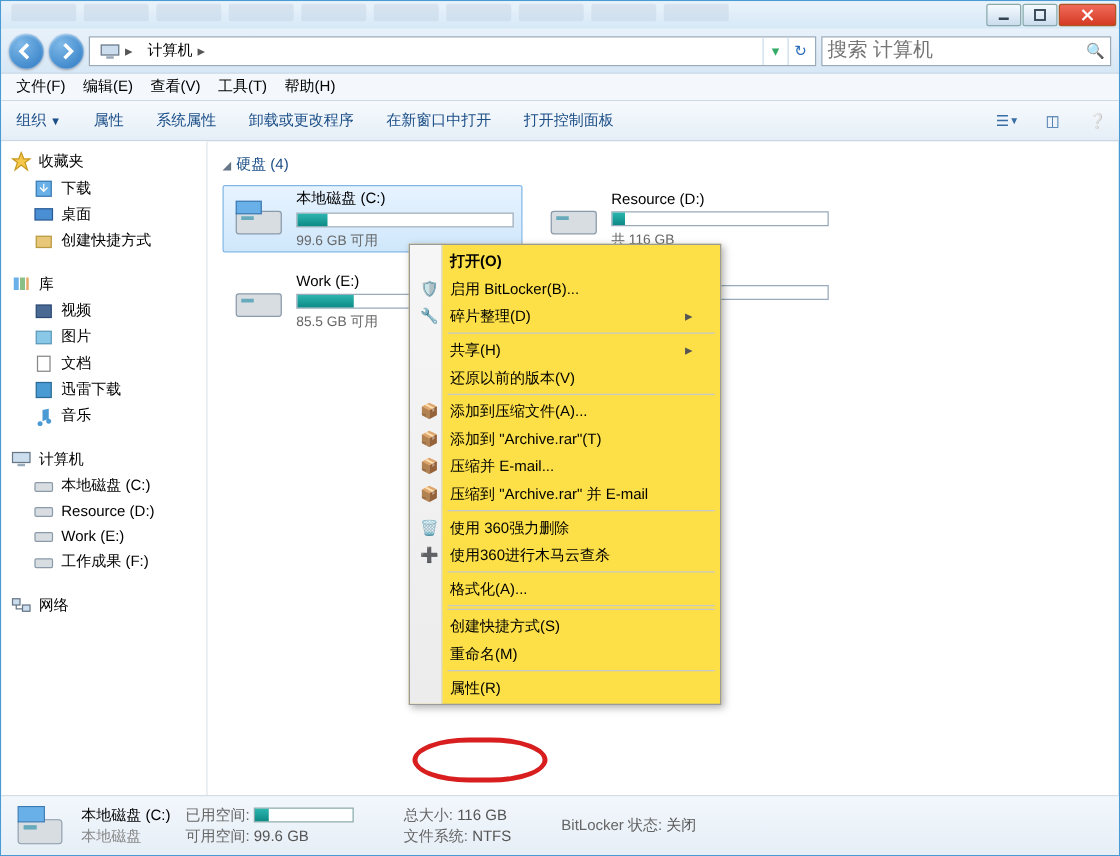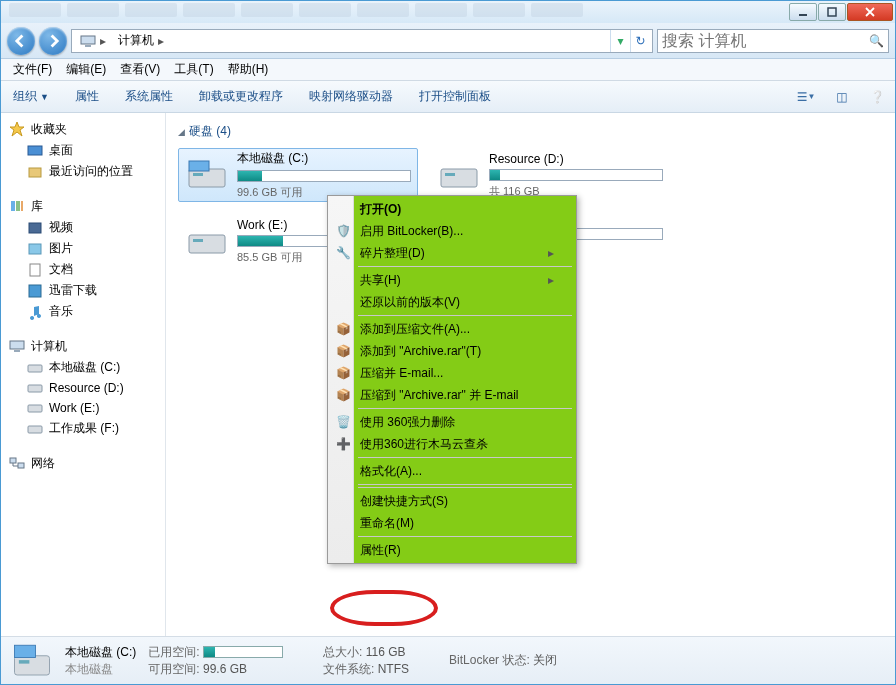--- a/index.html
+++ b/index.html
@@ -38,21 +38,21 @@
 .content{flex:1;padding:6px 12px;overflow:auto;position:relative;}
 .grouphead{color:#1b4e87;font-size:13px;padding:4px 0 8px;display:flex;align-items:center;gap:4px;}
 .drives{display:flex;flex-wrap:wrap;gap:12px;}
 .drive{width:240px;height:54px;display:flex;align-items:center;gap:8px;padding:3px 6px;border:1px solid transparent;border-radius:2px;}
 .drive.sel{background:linear-gradient(#e7f3ff,#cfe7fb);border-color:#7fb6e6;}
 .driveimg{width:44px;height:40px;display:flex;align-items:center;justify-content:center;}
 .driveinfo{flex:1;}
 .drivebar{height:12px;border:1px solid #9ab;background:#fff;margin:3px 0;position:relative;}
 .drivefill{position:absolute;left:0;top:0;bottom:0;background:linear-gradient(#2db5b0,#0e8a85);}
 .drivefree{font-size:11px;color:#666;}
-.ctxmenu{position:absolute;left:327px;top:195px;width:250px;background:#84cc16;border:1px solid #9a9a9a;box-shadow:2px 2px 6px rgba(0,0,0,.3);padding:2px;z-index:50;}
+.ctxmenu{position:absolute;left:327px;top:195px;width:250px;background:#fde047;border:1px solid #9a9a9a;box-shadow:2px 2px 6px rgba(0,0,0,.3);padding:2px;z-index:50;}
 .ctxmenu .row{display:flex;align-items:center;height:22px;padding:0 20px 0 30px;position:relative;cursor:default;}
 .ctxmenu .row.bold{font-weight:bold;}
 .ctxmenu .sep{height:1px;background:#c8c8c8;margin:2px 2px 2px 28px;}
 .ctxmenu .ico{position:absolute;left:6px;width:16px;height:16px;display:flex;align-items:center;justify-content:center;}
 .ctxmenu .arrow{margin-left:auto;color:#555;}
 .ctxmenu .iconstrip{position:absolute;left:0;top:0;bottom:0;width:26px;background:linear-gradient(#f6f6f6,#ececec);border-right:1px solid #dcdcdc;}
 .redcircle{position:absolute;left:330px;top:590px;width:108px;height:36px;border:4px solid #d81e1e;border-radius:50%/60%;z-index:60;pointer-events:none;}
 .statusbar{height:48px;border-top:1px solid #d4dde6;background:linear-gradient(#f2f7fc,#e6eef6);display:flex;align-items:center;padding:4px 10px;gap:12px;}
 .statusbar .bigicon{width:42px;height:42px;}
 .statusbar .stcols{display:flex;gap:40px;align-items:center;font-size:11px;color:#555;}
@@ -139,48 +139,55 @@
   </div>
 
   <div class="toolbar">
     <div class="titem">
         <span>组织</span>
         <span style="font-size:9px">▼</span>
       </div>
     <div class="titem">属性</div>
     <div class="titem">系统属性</div>
     <div class="titem">卸载或更改程序</div>
-    <div class="titem">映射网络驱动器</div>
+    <div class="titem">在新窗口中打开</div>
     <div class="titem">打开控制面板</div>
     <div class="spacer"></div>
     <div class="ricon">☰<span style="font-size:8px">▼</span></div>
     <div class="ricon">◫</div>
     <div class="ricon" style="color:#2a78c2">❔</div>
   </div>
 
   <div class="body">
     <div class="sidebar">
       <div class="sgroup">
         <div class="sgh">
             <svg viewBox="0 0 16 16">
               <polygon points="8,1 10,6 15,6 11,9 13,15 8,11 3,15 5,9 1,6 6,6" fill="#f5c84c" stroke="#c89a20"></polygon>
             </svg>
             <span>收藏夹</span>
           </div>
         <div class="sitem">
             <svg viewBox="0 0 16 16">
+              <rect x="2" y="2" width="12" height="12" fill="#6ab0e8" stroke="#3a78b2"></rect>
+              <path d="M8 4 v5 M5 7 l3 3 3-3" stroke="#fff" fill="none"></path>
+            </svg>
+            <span>下载</span>
+          </div>
+        <div class="sitem">
+            <svg viewBox="0 0 16 16">
               <rect x="1" y="3" width="14" height="9" fill="#4a8fd4" stroke="#2a5a94"></rect>
             </svg>
             <span>桌面</span>
           </div>
         <div class="sitem">
             <svg viewBox="0 0 16 16">
               <rect x="2" y="4" width="12" height="9" fill="#e8c878" stroke="#b89a40"></rect>
             </svg>
-            <span>最近访问的位置</span>
+            <span>创建快捷方式</span>
           </div>
       </div>
       <div class="sgroup">
         <div class="sgh">
             <svg viewBox="0 0 16 16">
               <rect x="2" y="3" width="4" height="10" fill="#6ab0e8"></rect>
               <rect x="7" y="3" width="4" height="10" fill="#8ac088"></rect>
               <rect x="12" y="3" width="2" height="10" fill="#e8a868"></rect>
             </svg>
             <span>库</span>

